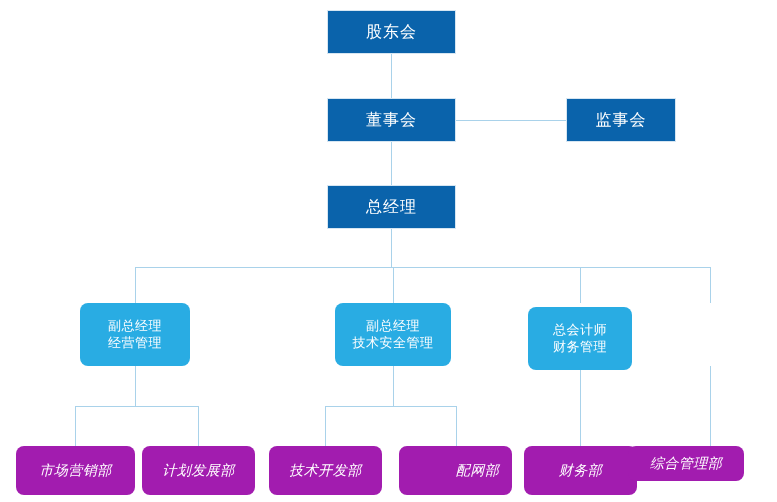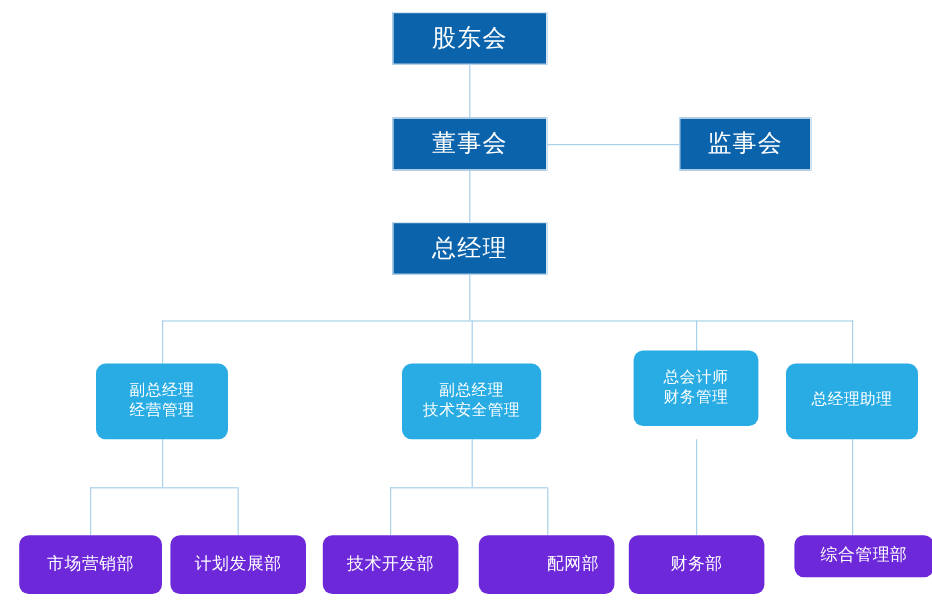--- a/index.html
+++ b/index.html
@@ -41,34 +41,35 @@
   .node .label {
     display: block;
     width: 100%;
     white-space: pre-line;
   }
 
   .node.level-top {
     background: #0a63ab;
     border: 1px solid #d6e6f2;
     border-radius: 0;
-    font-size: 20px;
+    font-size: 16px;
     letter-spacing: 1px;
   }
   .node.level-vp {
     background: #29ace3;
     border-radius: 8px;
     font-size: 13px;
     letter-spacing: 0.5px;
   }
   .node.level-dept {
-    background: #6d28d9;
+    background: #a21caf;
     border-radius: 8px;
     font-size: 14px;
     letter-spacing: 0.5px;
+    font-style: italic;
   }
 </style>
 </head>
 <body>
 
 <div id="org-chart">
 
   <div class="line v" style="left:391px; top:54px; height:44px;"></div>
 
   <div class="line h" style="left:456px; top:120px; width:110px;"></div>
@@ -115,28 +116,25 @@
   <div class="node level-vp" style="left:80px; top:303px; width:110px; height:63px;">
     <span class="label">副总经理
 经营管理</span>
   </div>
 
   <div class="node level-vp" style="left:335px; top:303px; width:116px; height:63px;">
     <span class="label">副总经理
 技术安全管理</span>
   </div>
 
-  <div class="node level-vp" style="left:528px; top:292px; width:104px; height:63px;">
+  <div class="node level-vp" style="left:528px; top:307px; width:104px; height:63px;">
     <span class="label">总会计师
 财务管理</span>
   </div>
 
-  <div class="node level-vp" style="left:655px; top:303px; width:110px; height:63px;">
-    <span class="label">总经理助理</span>
-  </div>
 
   <div class="node level-dept" style="left:16px; top:446px; width:119px; height:49px;">
     <span class="label">市场营销部</span>
   </div>
 
   <div class="node level-dept" style="left:142px; top:446px; width:113px; height:49px;">
     <span class="label">计划发展部</span>
   </div>
 
   <div class="node level-dept" style="left:269px; top:446px; width:113px; height:49px;">
@@ -144,17 +142,17 @@
   </div>
 
   <div class="node level-dept" style="left:399px; top:446px; width:113px; height:49px;padding-left:44px;">
     <span class="label">配网部</span>
   </div>
 
   <div class="node level-dept" style="left:524px; top:446px; width:113px; height:49px;justify-content:center;">
     <span class="label">财务部</span>
   </div>
 
-  <div class="node level-dept" style="left:662px; top:446px; width:116px; height:35px;text-align:center;">
+  <div class="node level-dept" style="left:628px; top:446px; width:116px; height:35px;text-align:center;">
     <span class="label">综合管理部</span>
   </div>
 
 </div>
 
 </body></html>

